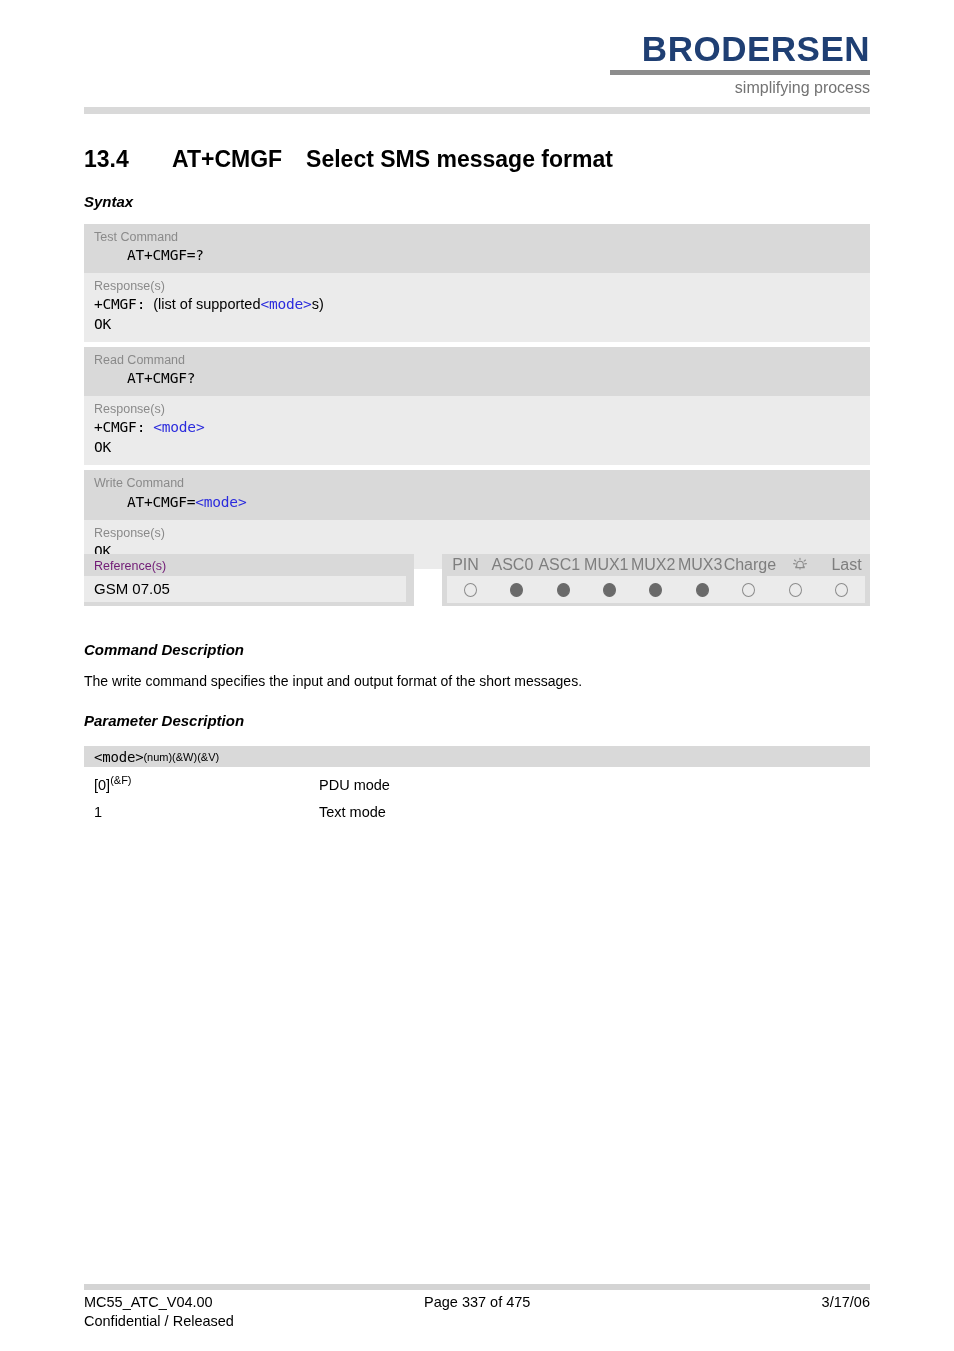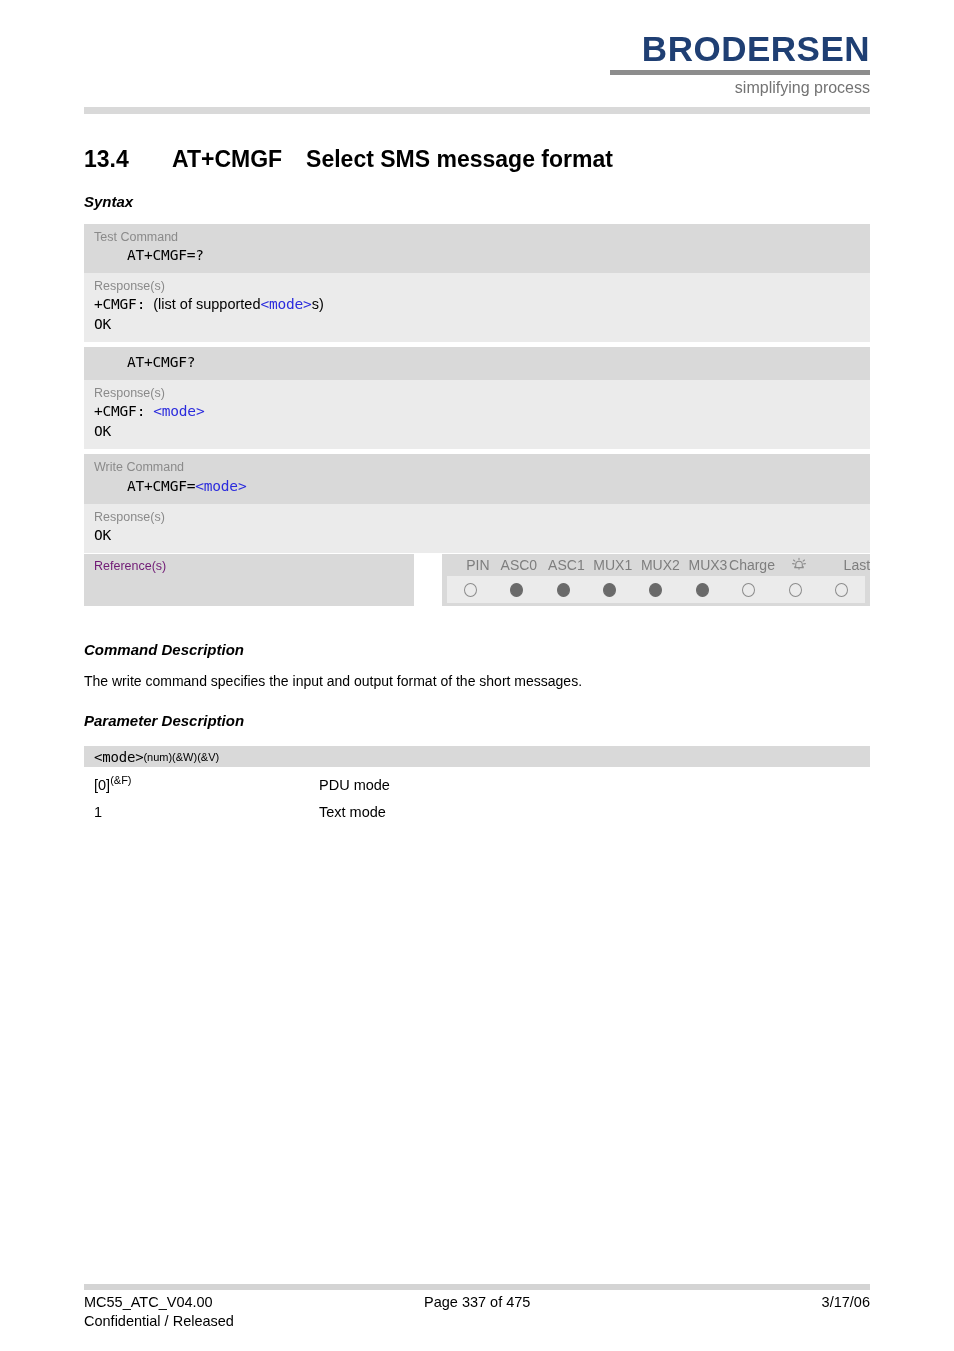--- a/index.html
+++ b/index.html
@@ -194,22 +194,22 @@
     height: 52px;
     background: #d9d9d9;
   }
   .cap-head {
     display: flex;
     height: 22px;
     align-items: center;
   }
   .cap-head > div {
     flex: 1 1 0;
-    text-align: right;
-    font-size: 14px;
+    text-align: center;
+    font-size: 16px;
     color: #7e7e7e;
     line-height: 16px;
     white-space: nowrap;
   }
   .cap-cells {
     display: flex;
     height: 27px;
     align-items: center;
     background: #ebebeb;
     margin: 0 5px 0 5px;
@@ -320,20 +320,21 @@
         <div class="band-label">Response(s)</div>
         <div class="resp-line"><span class="mono">+CMGF:</span><span class="sans-inline">  </span><span class="sans-inline">(list of supported</span><span class="param-link">&lt;mode&gt;</span><span class="sans-inline">s)</span></div>
         <div class="resp-line mono">OK</div>
       </div>
     </div>
 
     <div class="blk-gap"></div>
 
     <div>
       <div class="cmd-band">
+        <div class="band-label">Read Command</div>
         <div class="cmd-line mono">AT+CMGF?</div>
       </div>
       <div class="resp-band">
         <div class="band-label">Response(s)</div>
         <div class="resp-line"><span class="mono">+CMGF:</span><span class="sans-inline">  </span><span class="param-link">&lt;mode&gt;</span></div>
         <div class="resp-line mono">OK</div>
       </div>
     </div>
 
     <div class="blk-gap"></div>
@@ -347,20 +348,23 @@
         <div class="band-label">Response(s)</div>
         <div class="resp-line mono">OK</div>
       </div>
     </div>
 
   </div>
 
   <div class="refrow">
     <div class="ref-box">
       <div class="ref-label">Reference(s)</div>
+      <div class="ref-value-wrap">
+        <div class="ref-value">GSM 07.05</div>
+      </div>
     </div>
 
     <div class="cap-box">
       <div class="cap-head">
         <div>PIN</div>
         <div>ASC0</div>
         <div>ASC1</div>
         <div>MUX1</div>
         <div>MUX2</div>
         <div>MUX3</div>

